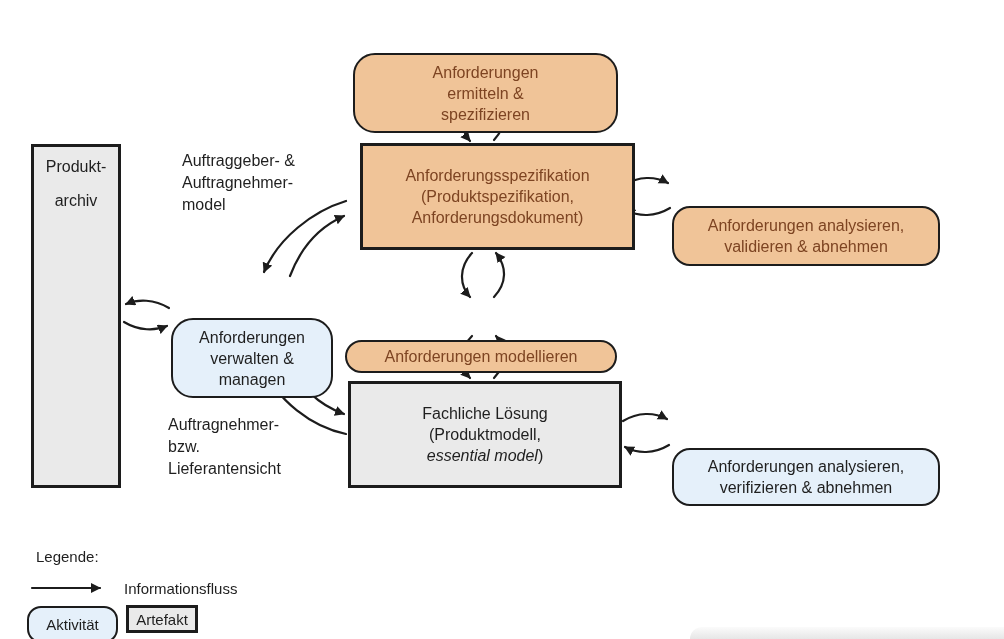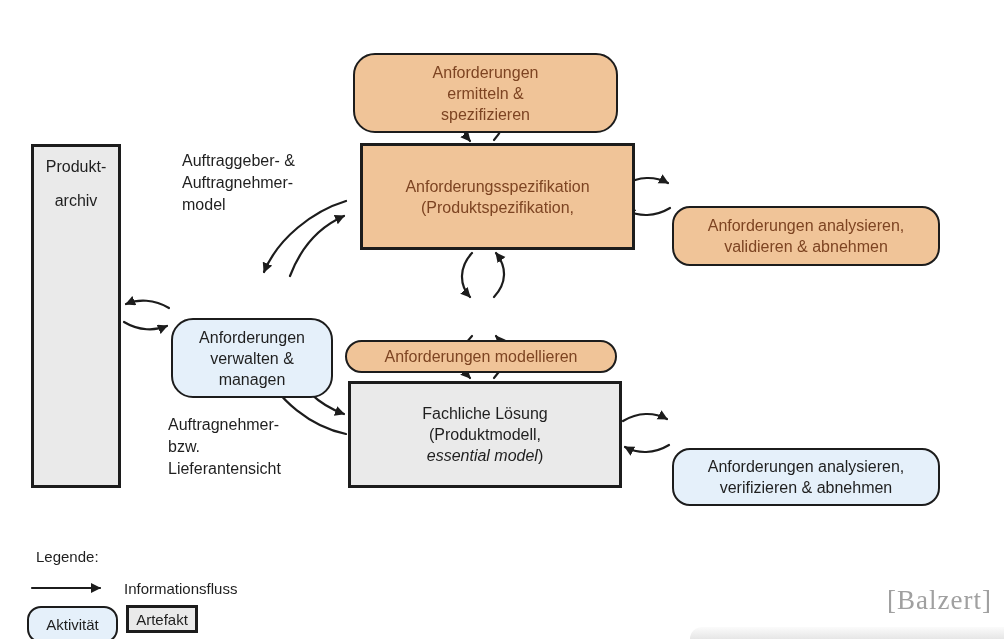--- a/index.html
+++ b/index.html
@@ -114,20 +114,21 @@
 
   <div class="node activity orange" style="left:353px; top:13px; width:265px; height:80px;">
     <div>Anforderungen</div>
     <div>ermitteln &amp;</div>
     <div>spezifizieren</div>
   </div>
 
   <div class="node artifact orange" style="left:360px; top:143px; width:275px; height:107px;">
     <div>Anforderungsspezifikation</div>
     <div>(Produktspezifikation,</div>
+    <div>Anforderungsdokument)</div>
   </div>
 
   <div class="node activity orange" style="left:672px; top:166px; width:268px; height:60px; border-radius:18px;">
     <div>Anforderungen analysieren,</div>
     <div>validieren &amp; abnehmen</div>
   </div>
 
   <div id="archive-node" class="node artifact gray" style="left:31px; top:144px; width:90px; height:344px;">
     <div>Produkt-</div>
     <div>archiv</div>
@@ -170,17 +171,16 @@
     <div id="legend-title">Legende:</div>
     <div id="legend-flow-label">Informationsfluss</div>
     <div id="legend-activity">
       <span>Aktivität</span>
     </div>
     <div id="legend-artifact">
       <span>Artefakt</span>
     </div>
   </div>
 
-  <div id="attribution">[Balzert]</div>
 
   <div id="bottom-strip"></div>
 
 </div>
 
 </body></html>

